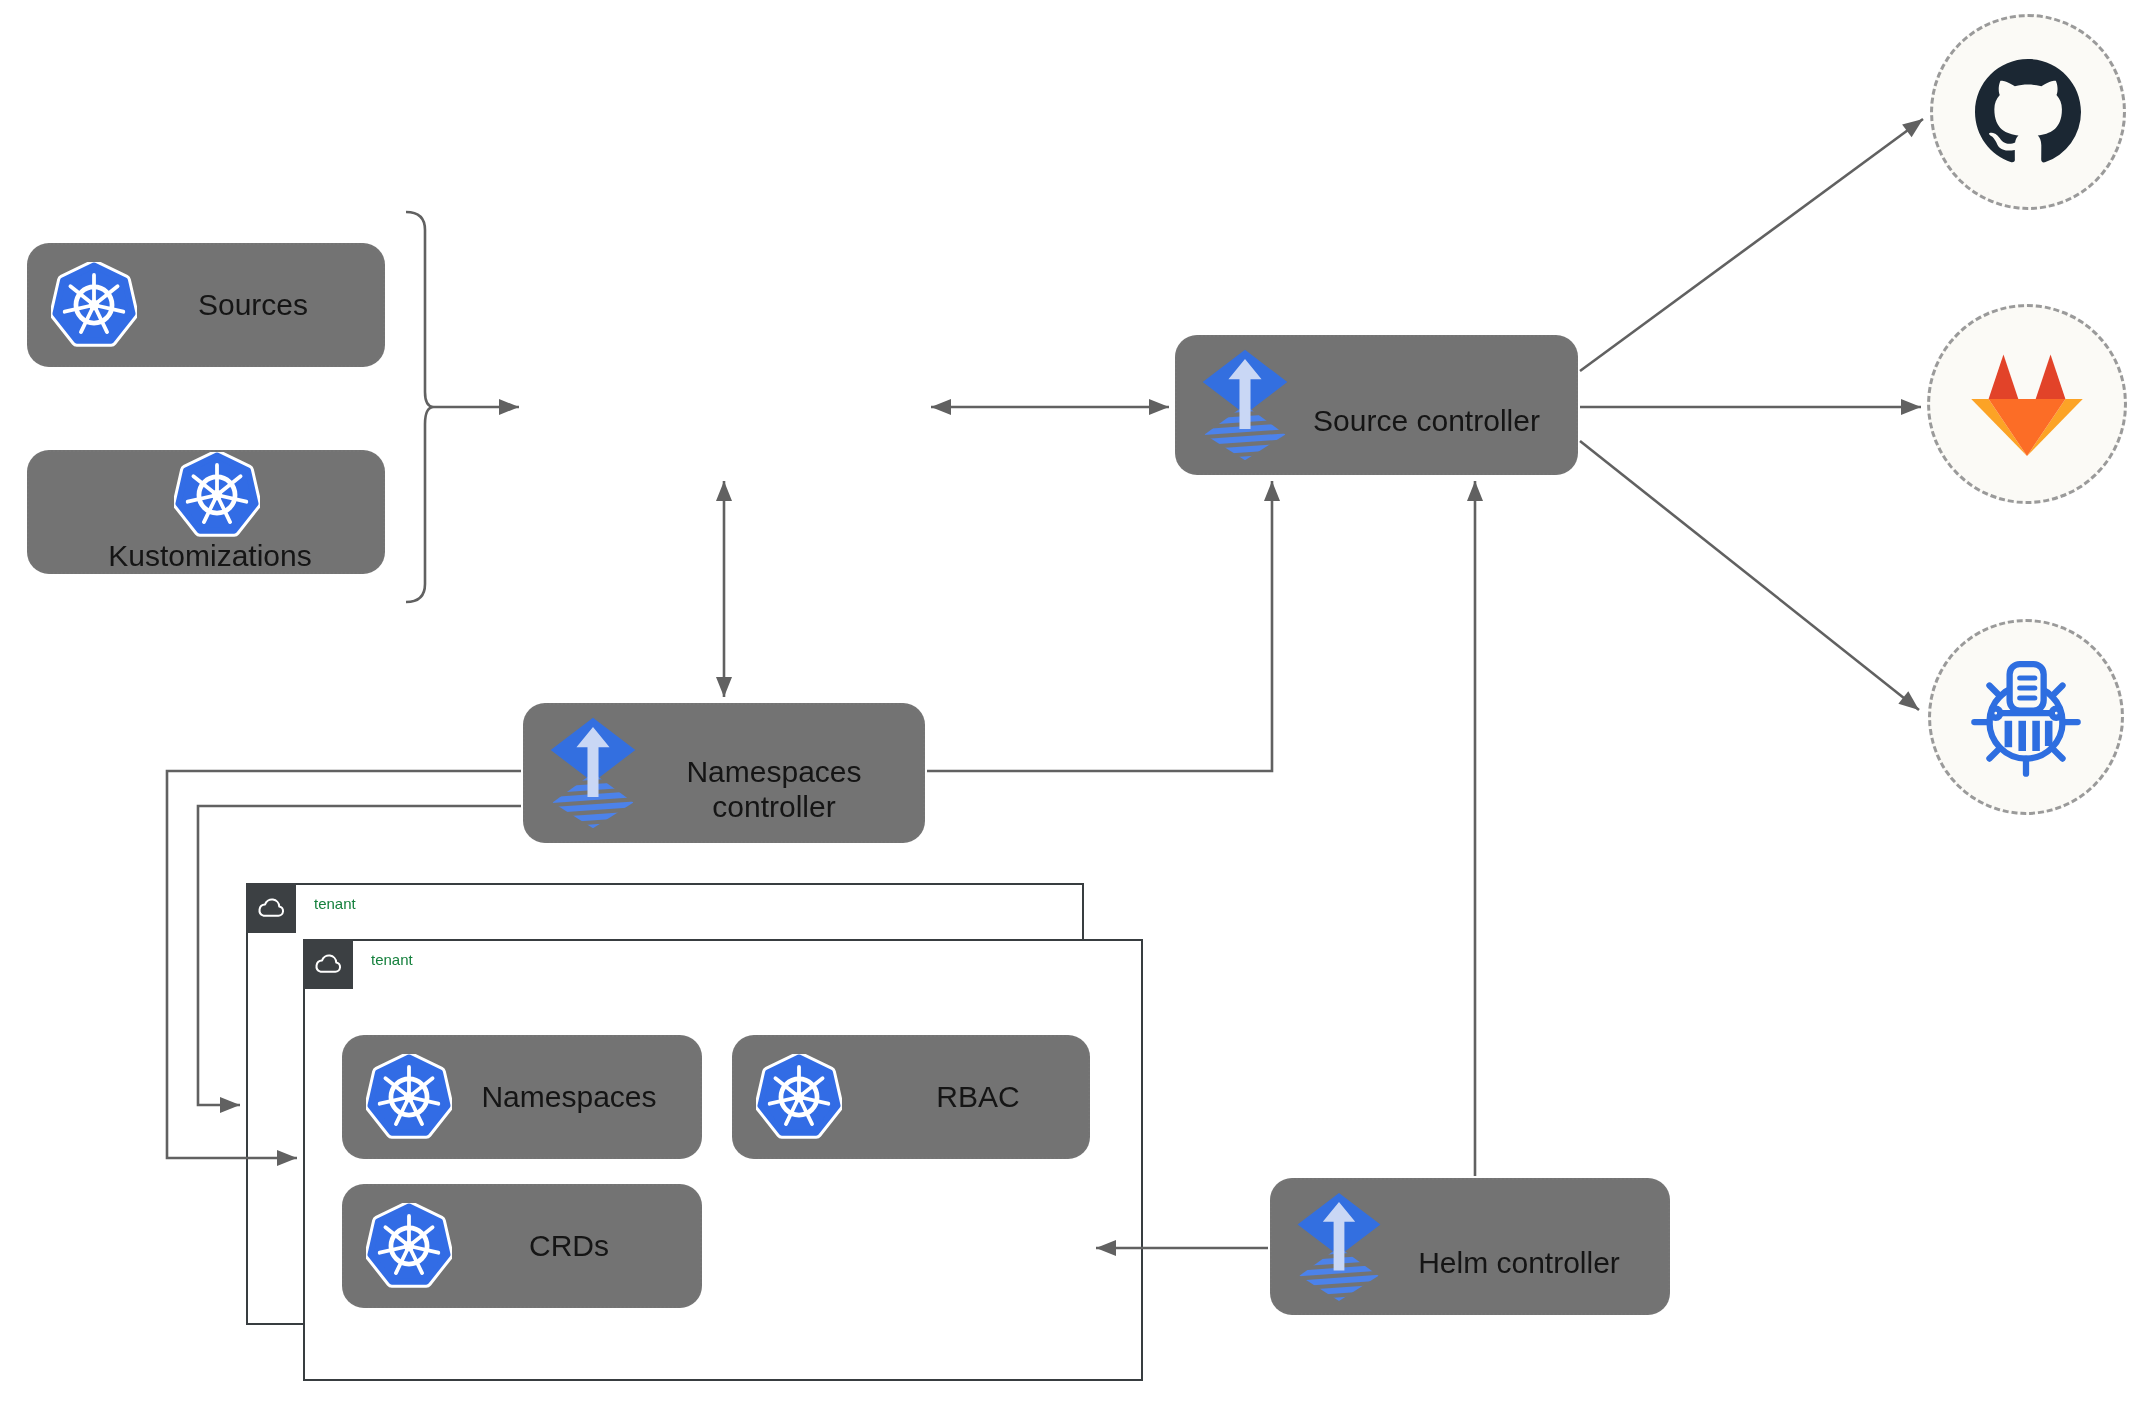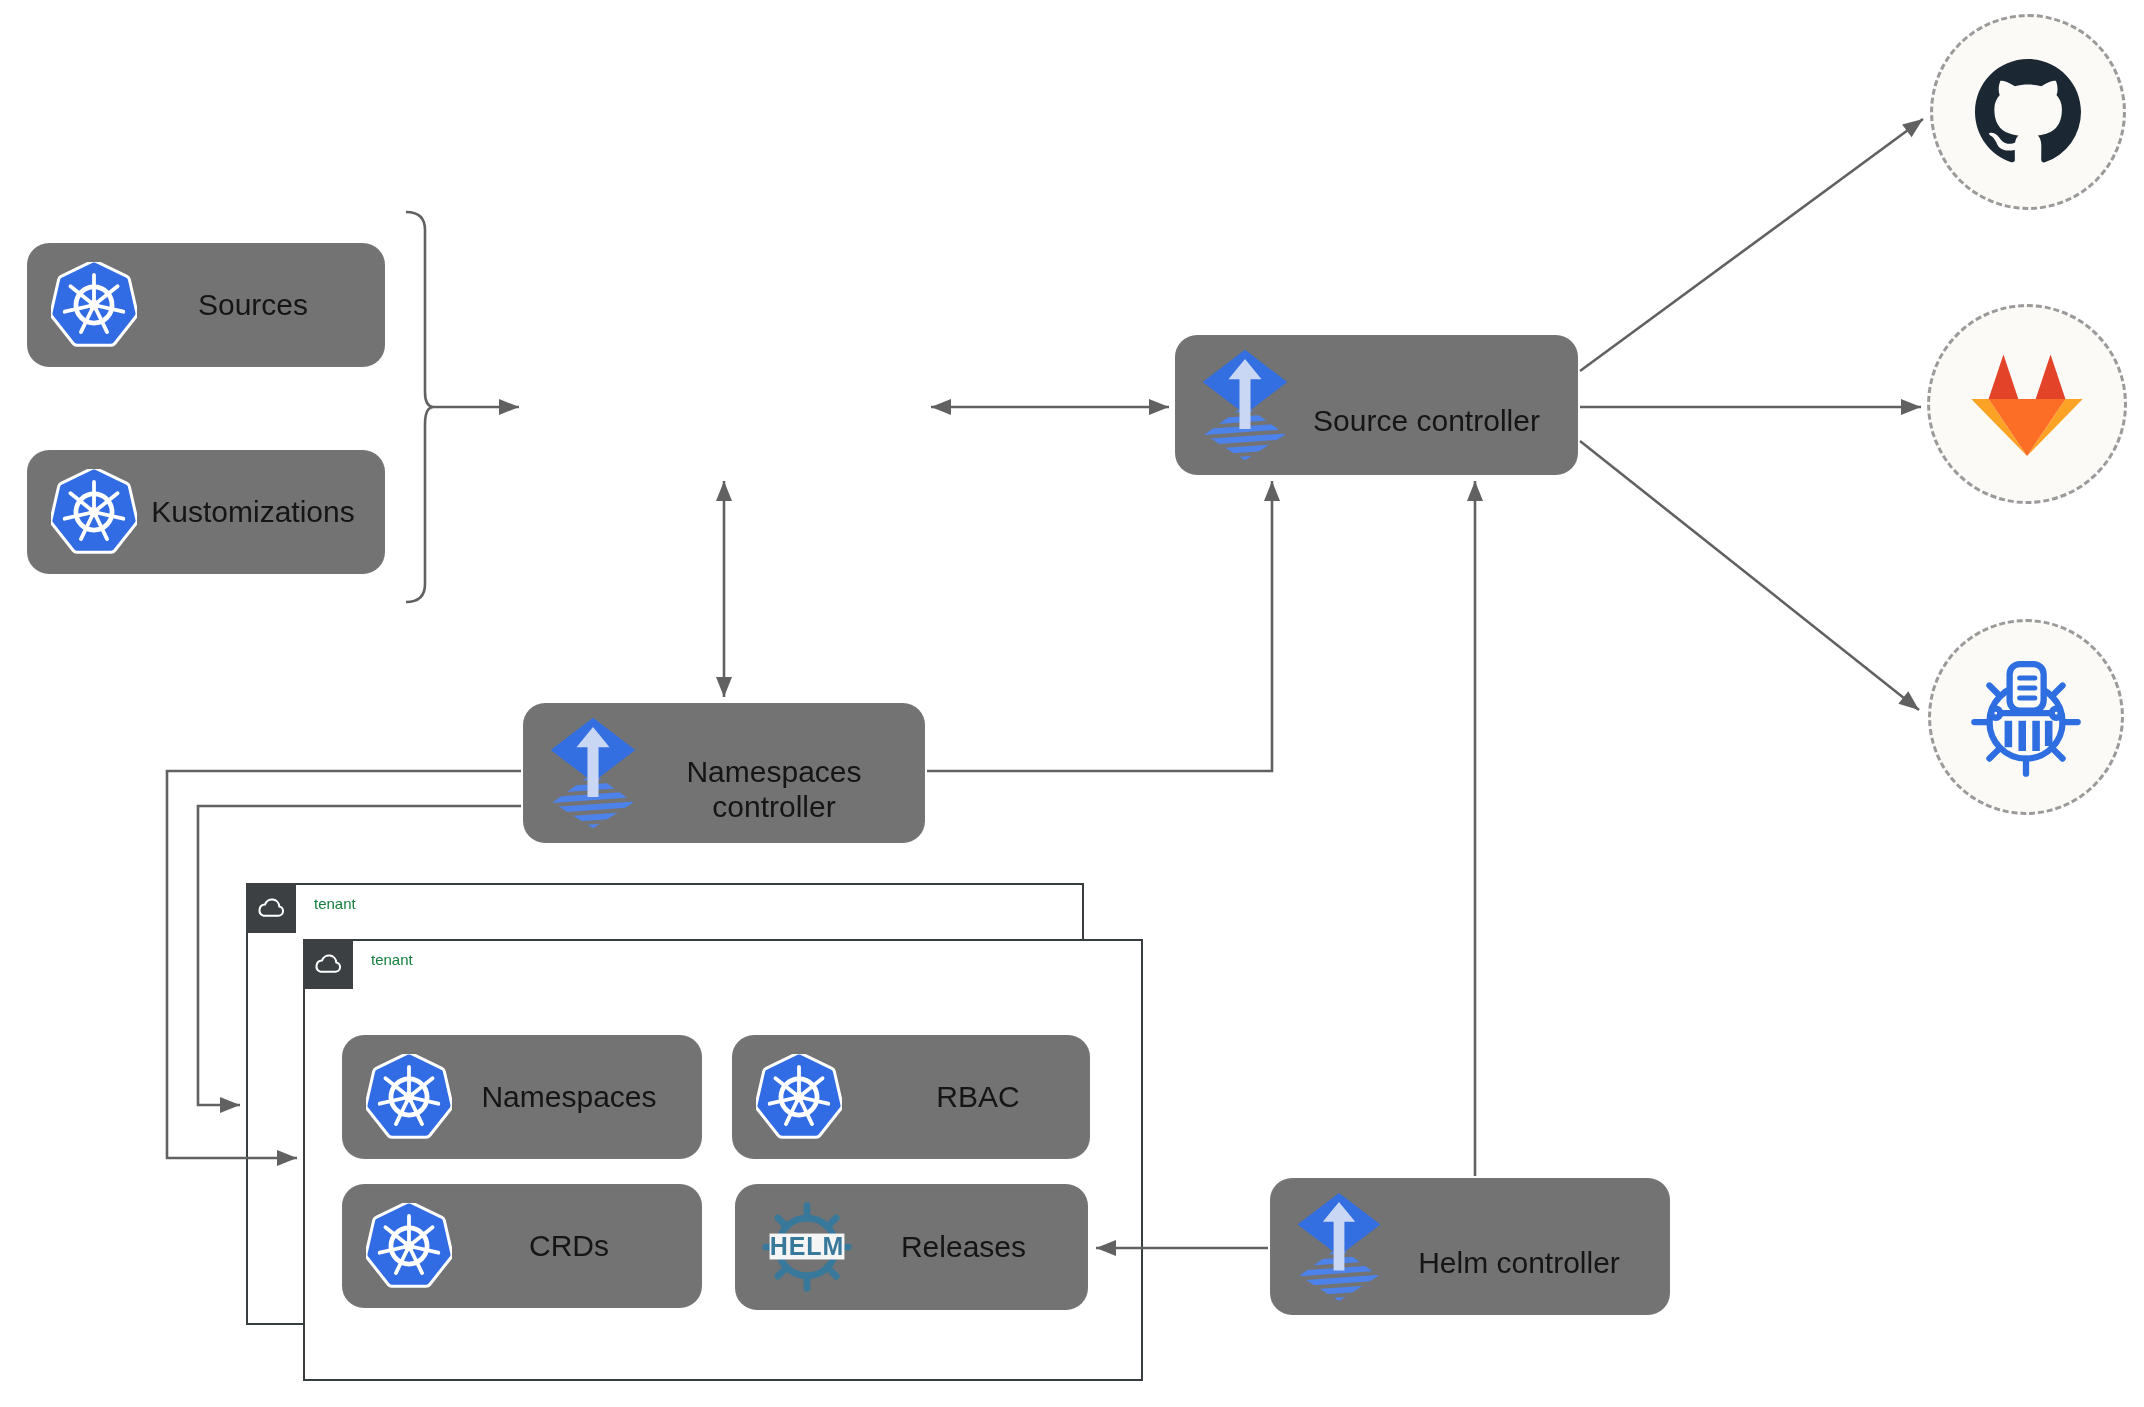--- a/index.html
+++ b/index.html
@@ -136,21 +136,21 @@
 
   <div class="node lay3" style="left:27px;top:243px;width:358px;height:124px;">
     <span class="ic">
       <svg width="86" height="86">
           <use href="#k8s"></use>
         </svg>
       </span>
     <span class="label">Sources</span>
   </div>
 
-  <div class="node lay3" style="left:27px;top:450px;width:358px;height:124px;">
+  <div class="node lay3" style="left:27px;top:450px;width:358px;height:124px;flex-direction:column;">
     <span class="ic">
       <svg width="86" height="86">
           <use href="#k8s"></use>
         </svg>
       </span>
     <span class="label">Kustomizations</span>
   </div>
 
 
   <div class="node ctrl lay3" style="left:1175px;top:335px;width:403px;height:140px;">
@@ -200,40 +200,20 @@
 
   <div class="node lay3" style="left:342px;top:1184px;width:360px;height:124px;">
     <span class="ic">
       <svg width="86" height="86">
           <use href="#k8s"></use>
         </svg>
       </span>
     <span class="label">CRDs</span>
   </div>
 
-  <div class="node lay3" style="left:735px;top:1184px;width:353px;height:126px;">
-    <span class="ic">
-      <svg width="96" height="96" viewBox="0 0 100 100">
-        <g stroke="#38799b" stroke-width="7" stroke-linecap="round" fill="none">
-          <line x1="50" y1="20" x2="50" y2="7"></line>
-          <line x1="71.2" y1="28.8" x2="80.4" y2="19.6"></line>
-          <line x1="80" y1="50" x2="93" y2="50"></line>
-          <line x1="71.2" y1="71.2" x2="80.4" y2="80.4"></line>
-          <line x1="50" y1="80" x2="50" y2="93"></line>
-          <line x1="28.8" y1="71.2" x2="19.6" y2="80.4"></line>
-          <line x1="20" y1="50" x2="7" y2="50"></line>
-          <line x1="28.8" y1="28.8" x2="19.6" y2="19.6"></line>
-          <circle cx="50" cy="50" r="30"></circle>
-        </g>
-        <rect x="11" y="36" width="78" height="27" fill="#f5f5f5"></rect>
-        <text x="50" y="58" text-anchor="middle" font-family="Liberation Sans, sans-serif" font-size="26" font-weight="bold" fill="#38799b" letter-spacing="1">HELM</text>
-      </svg>
-      </span>
-    <span class="label">Releases</span>
-  </div>
 
   <div class="circle lay3" style="left:1930px;top:14px;width:196px;height:196px;">
     <svg width="106" height="106">
         <use href="#github"></use>
       </svg>
   </div>
   <div class="circle lay3" style="left:1927px;top:304px;width:200px;height:200px;">
     <svg width="124" height="114">
         <use href="#gitlab"></use>
       </svg>

